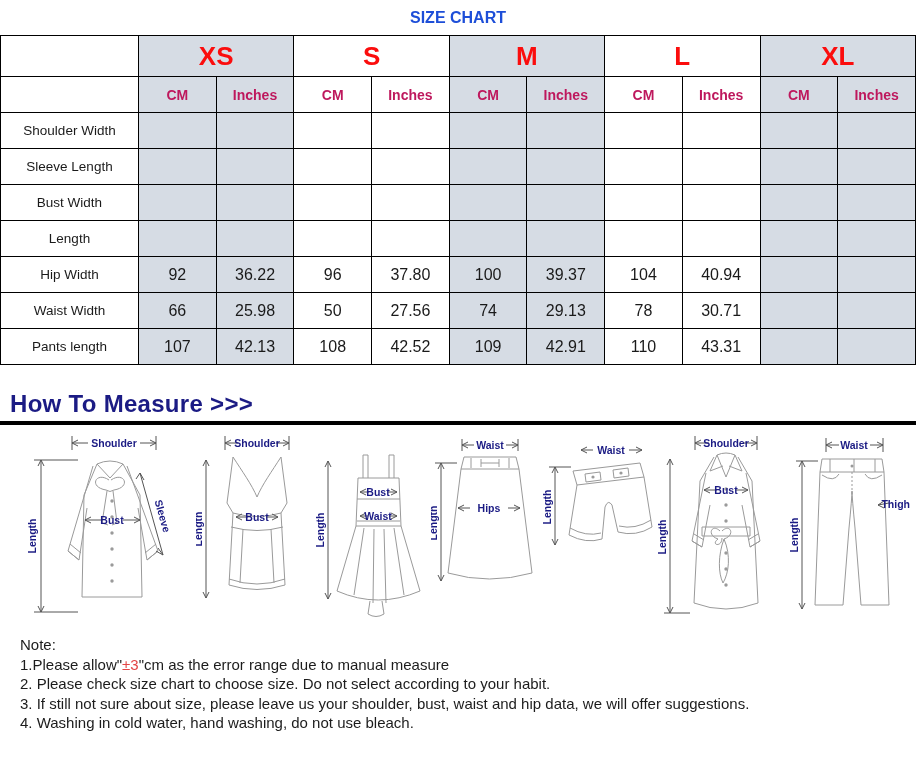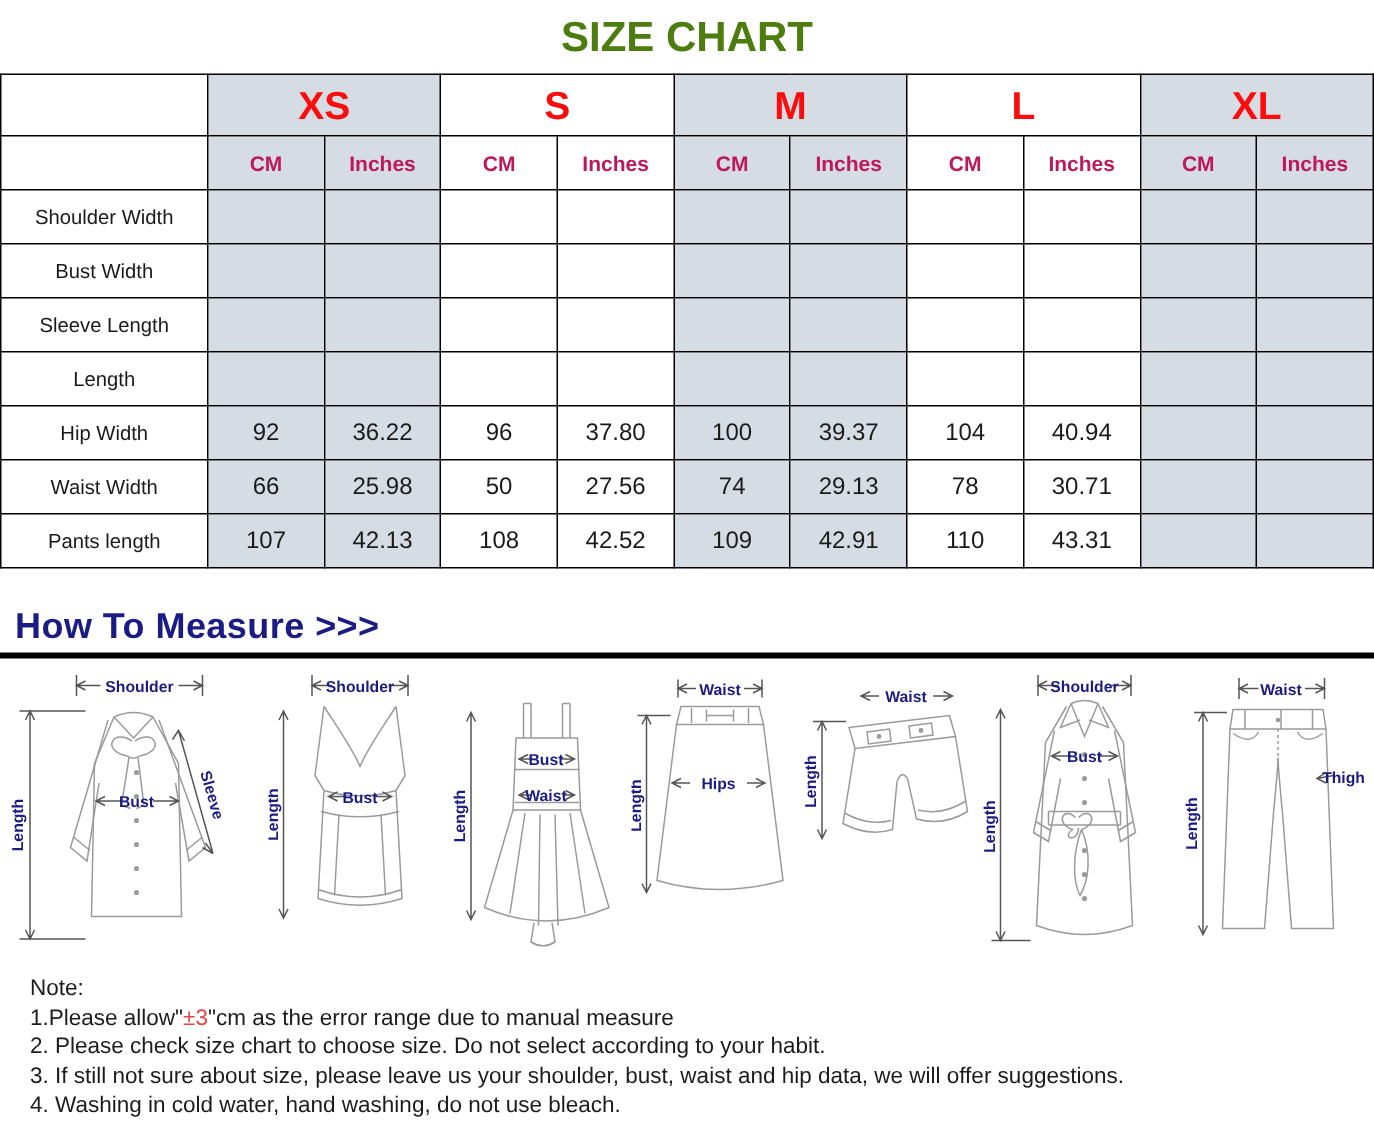--- a/index.html
+++ b/index.html
@@ -1,29 +1,29 @@
 <!DOCTYPE html>
 <html><head>
 <meta charset="utf-8">
 <style>
   * { box-sizing: border-box; }
   html,body { margin:0; padding:0; background:#fff; }
   body { width:916px; height:757px; overflow:hidden; font-family:"Liberation Sans",sans-serif; }
-  .page-title { margin:0; padding:9px 0 8px; text-align:center; font-size:28px; font-weight:bold; color:#4d7c0f; }
+  .page-title { margin:0; padding:9px 0 8px; text-align:center; font-size:16px; font-weight:bold; color:#1d4ed8; }
   table.size-chart { border-collapse:collapse; width:916px; table-layout:fixed;border-radius:13px; }
   table.size-chart td, table.size-chart th { border:1px solid #000; text-align:center; padding:0; overflow:hidden; }
   tr.size-row th { height:41px; font-size:26px; color:#fb0d0d; font-weight:bold; }
   tr.unit-row th { height:36px; font-size:14px; font-weight:bold; color:#be185d; }
   tbody td { height:36px; color:#1a1a1a; }
   td.rowlabel { font-size:13.5px; }
   td.val { font-size:16px; }
   .g { background:#d6dce4; }
   .measure-h { color:#1b1b84; font-weight:bold; font-size:24px; padding:25px 0 3px 10px; letter-spacing:.3px; }
   .divider { height:4px; background:#000; }
-  .garments { display:flex; justify-content:space-between; align-items:flex-start; padding:8px 5px 0; height:202px; }
+  .garments { display:flex; justify-content:flex-end; align-items:flex-start; padding:8px 5px 0; height:202px; }
   .dim { stroke:#555; fill:none; stroke-width:1; }
   .gar { stroke:#9a9a9a; fill:none; stroke-width:1; }
   .btn { fill:#9a9a9a; stroke:none; }
   .glab { font-family:"Liberation Sans",sans-serif; font-size:10.5px; font-weight:bold; fill:#1b1b84; }
   .notes { padding:8px 20px 0; font-size:15px; color:#1c1c1c; line-height:19.5px; }
   .notes .red { color:#e34545; }
 </style>
 </head>
 <body>
 
@@ -76,34 +76,34 @@
         <td class="val"></td>
         <td class="val"></td>
         <td class="val g"></td>
         <td class="val g"></td>
         <td class="val"></td>
         <td class="val"></td>
         <td class="val g"></td>
         <td class="val g"></td>
       </tr>
       <tr>
+        <td class="rowlabel">Sleeve Length</td>
+        <td class="val g"></td>
+        <td class="val g"></td>
+        <td class="val"></td>
+        <td class="val"></td>
+        <td class="val g"></td>
+        <td class="val g"></td>
+        <td class="val"></td>
+        <td class="val"></td>
+        <td class="val g"></td>
+        <td class="val g"></td>
+      </tr>
+      <tr>
         <td class="rowlabel">Bust Width</td>
-        <td class="val g"></td>
-        <td class="val g"></td>
-        <td class="val"></td>
-        <td class="val"></td>
-        <td class="val g"></td>
-        <td class="val g"></td>
-        <td class="val"></td>
-        <td class="val"></td>
-        <td class="val g"></td>
-        <td class="val g"></td>
-      </tr>
-      <tr>
-        <td class="rowlabel">Sleeve Length</td>
         <td class="val g"></td>
         <td class="val g"></td>
         <td class="val"></td>
         <td class="val"></td>
         <td class="val g"></td>
         <td class="val g"></td>
         <td class="val"></td>
         <td class="val"></td>
         <td class="val g"></td>
         <td class="val g"></td>

